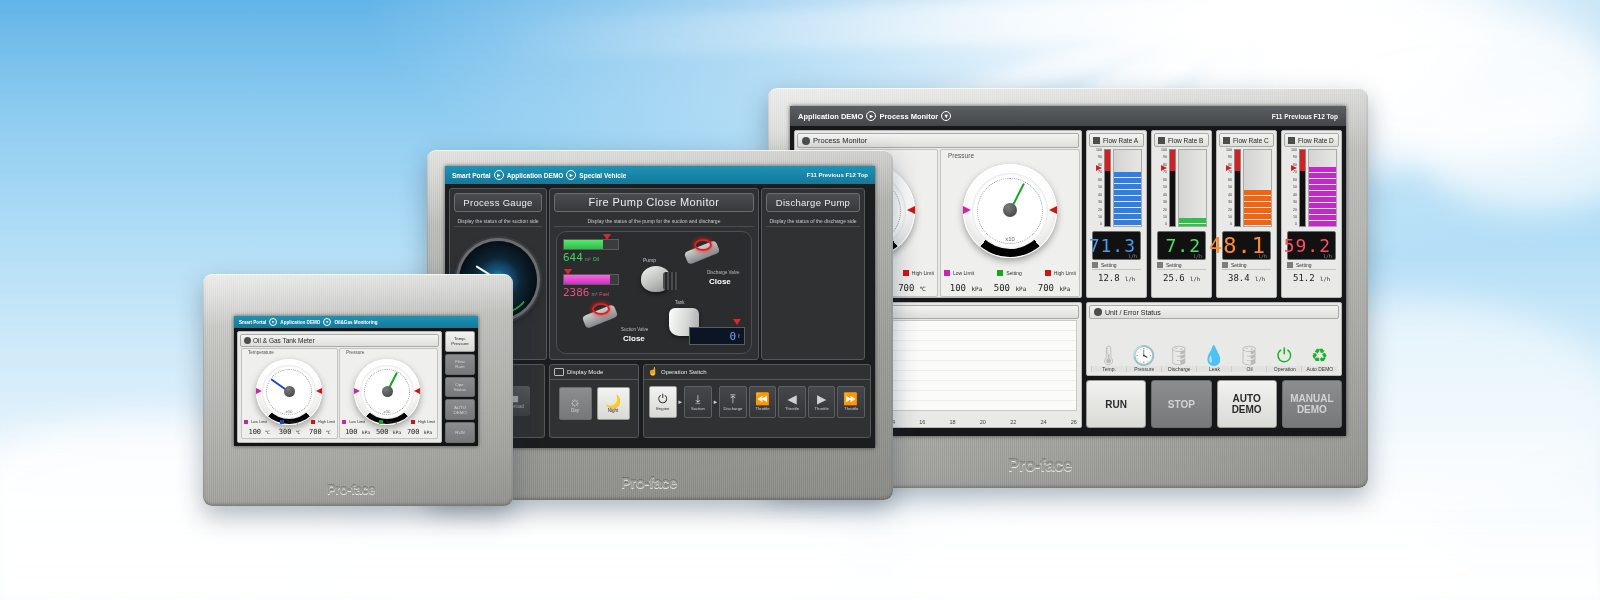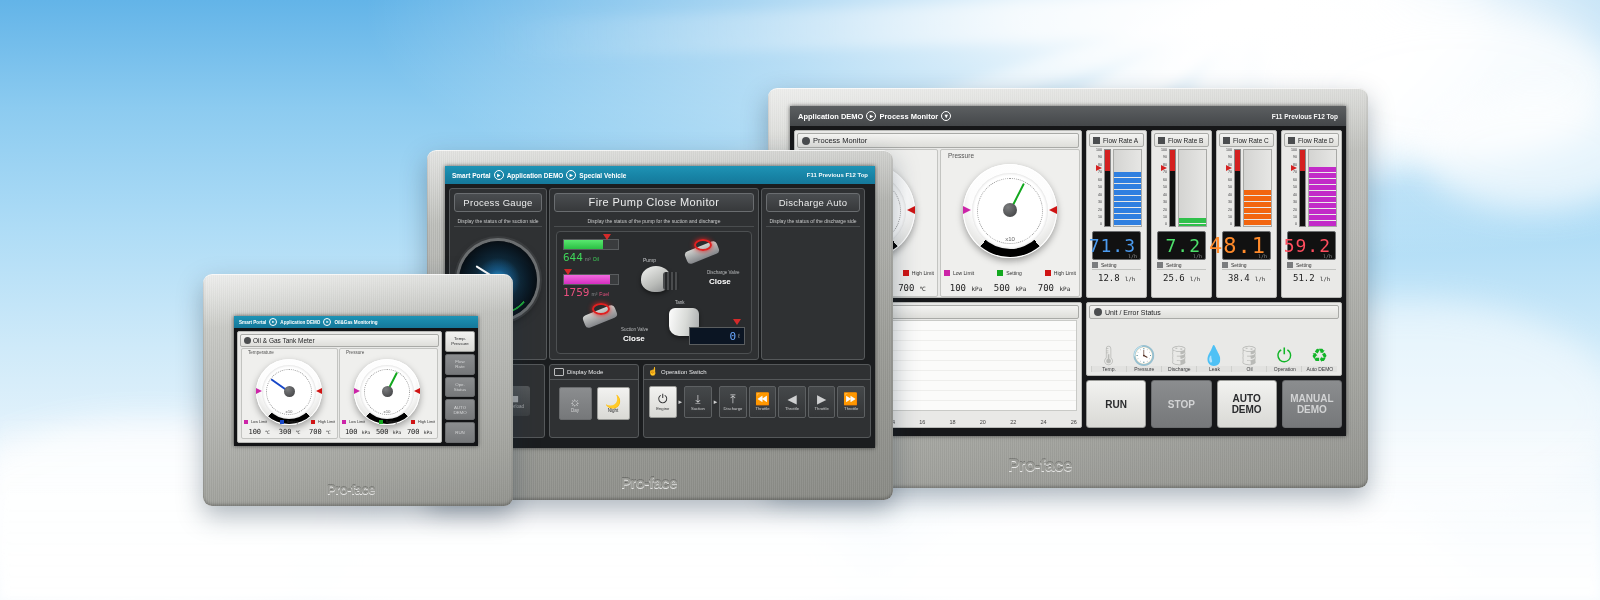--- a/index.html
+++ b/index.html
@@ -472,41 +472,41 @@
           <div class="needle" style="left:39px;top:38px;width:26px;height:1.8px;background:#fff;transform:rotate(212deg);"></div>
           <div style="position:absolute;left:0;right:0;bottom:11px;text-align:center;font-size:8px;color:#dfe0e1;font-family:'DejaVu Sans Mono',monospace;">0.10</div>
           <div style="position:absolute;left:0;right:0;bottom:5px;text-align:center;font-size:4.5px;color:#9a9c9e;">MPa</div>
         </div>
       </div>
 
       <div class="panel" style="position:absolute;left:104px;top:4px;width:208px;height:170px;">
         <div class="dk-title" style="margin:4px;height:17px;line-height:17px;font-size:11px;letter-spacing:.4px;">Fire Pump Close Monitor</div>
         <div style="text-align:center;font-size:5px;color:#c9cacb;padding:2px 3px;border-bottom:1px solid #4a4d4f;margin:0 4px;">Display the status of the pump for the suction and discharge</div>
 
-        <div style="position:absolute;left:6px;top:42px;right:6px;bottom:5px;background:#2a2c2e;border:1px solid #4d5052;border-radius:4px;">
+        <div style="position:absolute;left:6px;top:42px;right:6px;bottom:5px;background:#2a2c2e;border:1px solid #4d5052;border-radius:10px;">
 
           <div style="position:absolute;left:6px;top:7px;">
             <div style="width:54px;height:9px;background:#3a3c3e;border:1px solid #5a5d5f;position:relative;">
               <div style="position:absolute;left:0;top:0;bottom:0;width:72%;background:linear-gradient(180deg,#59e86f,#2bbf44);"></div>
             </div>
             <div style="position:absolute;right:8px;top:-5px;width:0;height:0;border-left:4px solid transparent;border-right:4px solid transparent;border-top:6px solid #d42a2a;"></div>
             <div style="margin-top:1px;display:flex;align-items:baseline;gap:2px;">
               <span style="font-size:11px;color:#3fd459;font-family:'DejaVu Sans Mono',monospace;">644</span>
               <span style="font-size:5px;color:#8d8f91;">m³</span>
               <span style="font-size:5px;color:#3fd459;">Oil</span>
             </div>
           </div>
 
           <div style="position:absolute;left:6px;top:42px;">
             <div style="width:54px;height:9px;background:#3a3c3e;border:1px solid #5a5d5f;position:relative;">
               <div style="position:absolute;left:0;top:0;bottom:0;width:86%;background:linear-gradient(180deg,#f26adf,#d52ec0);"></div>
             </div>
             <div style="position:absolute;left:1px;top:-5px;width:0;height:0;border-left:4px solid transparent;border-right:4px solid transparent;border-top:6px solid #d42a2a;"></div>
             <div style="margin-top:1px;display:flex;align-items:baseline;gap:2px;">
-              <span style="font-size:11px;color:#e8507f;font-family:'DejaVu Sans Mono',monospace;">1759</span>
+              <span style="font-size:11px;color:#e8507f;font-family:'DejaVu Sans Mono',monospace;">2386</span>
               <span style="font-size:5px;color:#8d8f91;">m³</span>
               <span style="font-size:5px;color:#e8507f;">Fuel</span>
             </div>
           </div>
 
           <div style="position:absolute;left:84px;top:34px;">
             <div style="width:30px;height:26px;border-radius:50% 50% 45% 45%;background:linear-gradient(150deg,#f2f3f1,#b9bbb8 60%,#86888a);box-shadow:0 2px 4px rgba(0,0,0,.5);"></div>
             <div style="position:absolute;left:22px;top:6px;width:16px;height:18px;border-radius:3px;background:repeating-linear-gradient(90deg,#4a4c4e 0 2px,#26282a 2px 4px);"></div>
           </div>
           <div style="position:absolute;left:86px;top:25px;font-size:5px;color:#c3c5c7;">Pump</div>
@@ -532,21 +532,21 @@
 
           <div style="position:absolute;right:6px;bottom:8px;width:56px;height:18px;background:#0b1523;border:1px solid #5a5d5f;display:flex;align-items:center;justify-content:flex-end;gap:2px;padding-right:4px;box-sizing:border-box;">
             <span style="font-size:11px;color:#6aa8ff;font-family:'DejaVu Sans Mono',monospace;">0</span>
             <span style="font-size:6px;color:#8d8f91;">ℓ</span>
           </div>
           <div style="position:absolute;right:10px;bottom:28px;width:0;height:0;border-left:4px solid transparent;border-right:4px solid transparent;border-top:6px solid #d42a2a;"></div>
         </div>
       </div>
 
       <div class="panel" style="position:absolute;left:316px;top:4px;width:102px;height:170px;">
-        <div class="dk-title" style="margin:4px;height:17px;line-height:17px;font-size:9.5px;letter-spacing:.3px;">Discharge Auto</div>
+        <div class="dk-title" style="margin:4px;height:17px;line-height:17px;font-size:9.5px;letter-spacing:.3px;">Discharge Pump</div>
         <div style="text-align:center;font-size:5px;color:#c9cacb;padding:2px 3px;border-bottom:1px solid #4a4d4f;margin:0 4px;">Display the status of the discharge side</div>
       </div>
 
       <div style="position:absolute;left:4px;top:180px;width:96px;height:74px;">
         <div class="panel" style="position:absolute;inset:0;display:flex;align-items:center;justify-content:center;gap:6px;">
           <div style="width:30px;height:30px;border-radius:3px;background:linear-gradient(180deg,#f4711f,#dc4c0d);display:flex;flex-direction:column;align-items:center;justify-content:center;">
             <span style="font-size:13px;color:#fff;line-height:11px;">🛢</span>
             <span style="font-size:4.5px;color:#fff;">Oil</span>
           </div>
           <div style="width:30px;height:30px;border-radius:3px;background:linear-gradient(180deg,#55585a,#3c3f41);display:flex;flex-direction:column;align-items:center;justify-content:center;">

